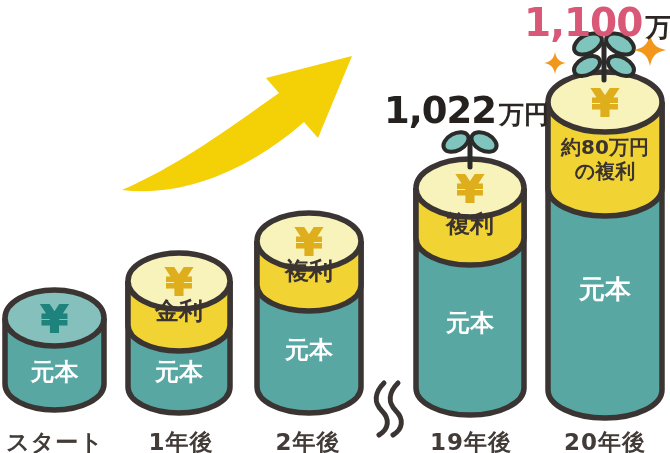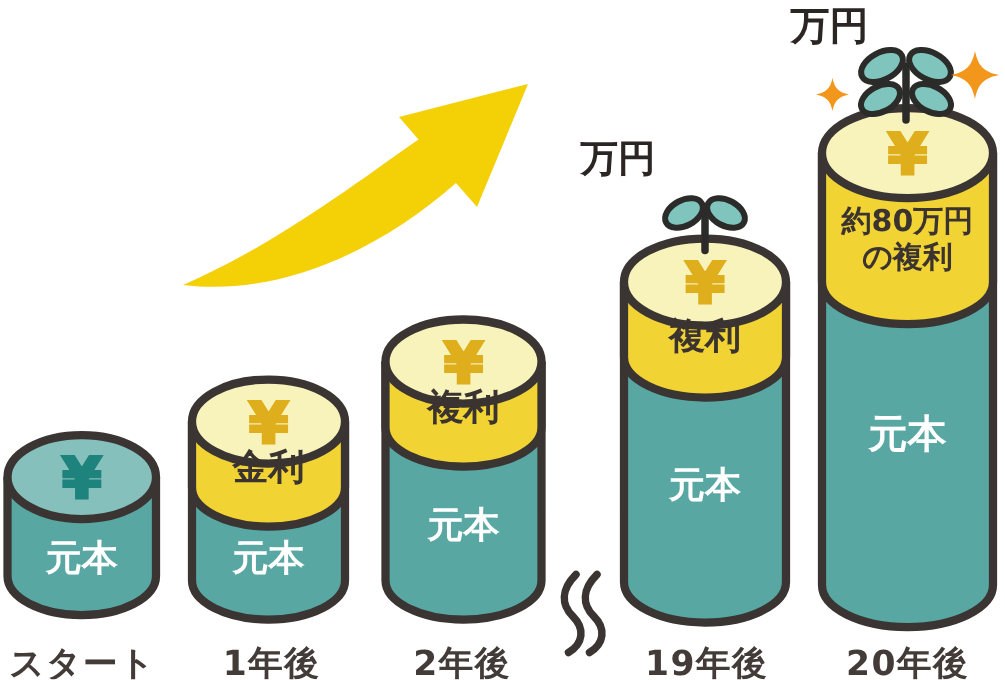--- a/index.html
+++ b/index.html
@@ -98,23 +98,25 @@
   </svg>
 
   <svg style="left:544px;top:52px" width="22" height="22" viewBox="0 0 24 24">
     <path d="M12 0C13.6 7.6 16.4 10.4 24 12C16.4 13.6 13.6 16.4 12 24C10.4 16.4 7.6 13.6 0 12C7.6 10.4 10.4 7.6 12 0Z" fill="#F2971B"></path>
   </svg>
   <svg style="left:634px;top:34px" width="32" height="32" viewBox="0 0 24 24">
     <path d="M12 0C13.6 7.6 16.4 10.4 24 12C16.4 13.6 13.6 16.4 12 24C10.4 16.4 7.6 13.6 0 12C7.6 10.4 10.4 7.6 12 0Z" fill="#F2971B"></path>
   </svg>
 
   <div class="money money-19" style="left:384px;top:89px">
+    <span class="num">1,022</span>
     <span class="unit">万円</span>
   </div>
   <div class="money money-20" style="left:524px;top:0px">
+    <span class="num">1,100</span>
     <span class="unit">万円</span>
   </div>
 
   <div class="cat" style="left:55px">スタート</div>
   <div class="cat" style="left:181px">1年後</div>
   <div class="cat" style="left:308px">2年後</div>
   <div class="cat" style="left:471px">19年後</div>
   <div class="cat" style="left:605px">20年後</div>
 
 </div>

